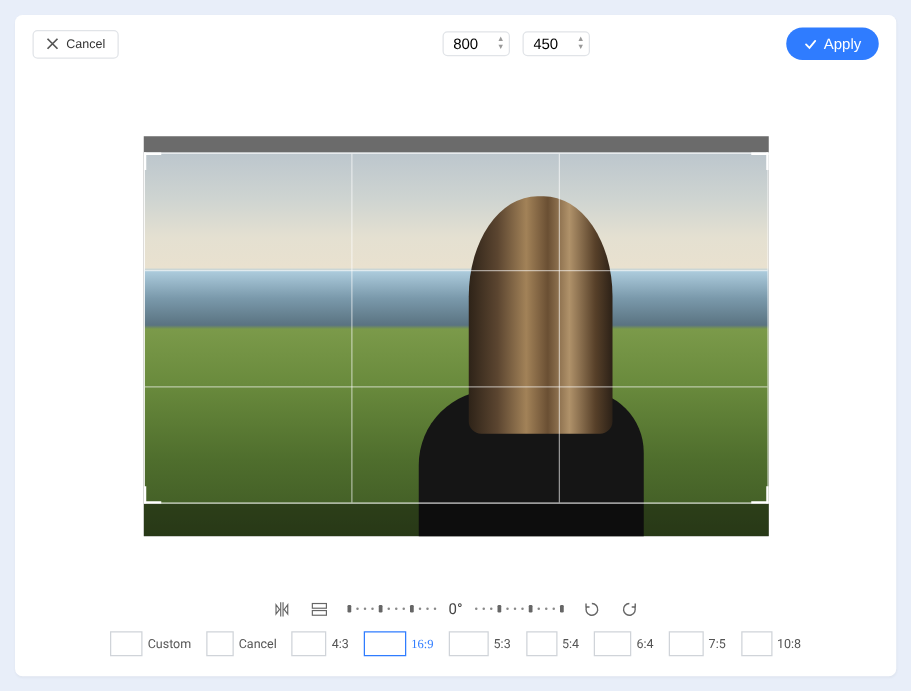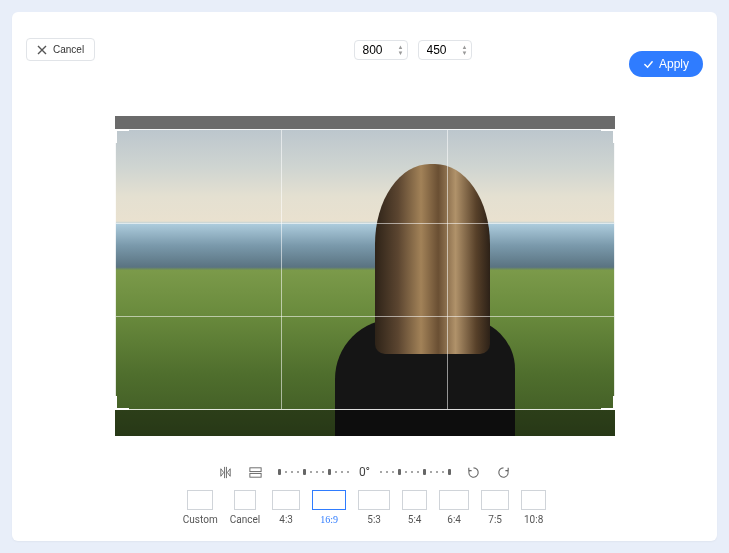--- a/index.html
+++ b/index.html
@@ -86,21 +86,20 @@
     background: #2f7cff;
     color: #fff;
     border: none;
     border-radius: 14px;
     padding: 6px 14px;
     font-size: 12px;
     display: inline-flex;
     align-items: center;
     gap: 5px;
     cursor: pointer;
-    margin-top: 29px;
   }
   .apply-btn svg { width: 11px; height: 11px; }
 
   .canvas-area {
     flex: 1;
     display: flex;
     align-items: center;
     justify-content: center;
     padding: 10px 40px 0 40px;
   }
@@ -206,21 +205,21 @@
   .dot.big { width:3px; height:6px; background:#666; border-radius:1px; }
   .angle-label { margin: 0 6px; color:#444; font-size:12px; }
 
   .ratio-row {
     display: flex;
     gap: 12px;
     align-items: flex-start;
   }
   .ratio-item {
     display: flex;
-    flex-direction: column;
+    flex-direction: row;
     align-items: center;
     gap: 4px;
     cursor: pointer;
     font-size: 10px;
     color: #555;
   }
   .ratio-box {
     border: 1px solid #d0d4d9;
     background: #fff;
     height: 20px;

